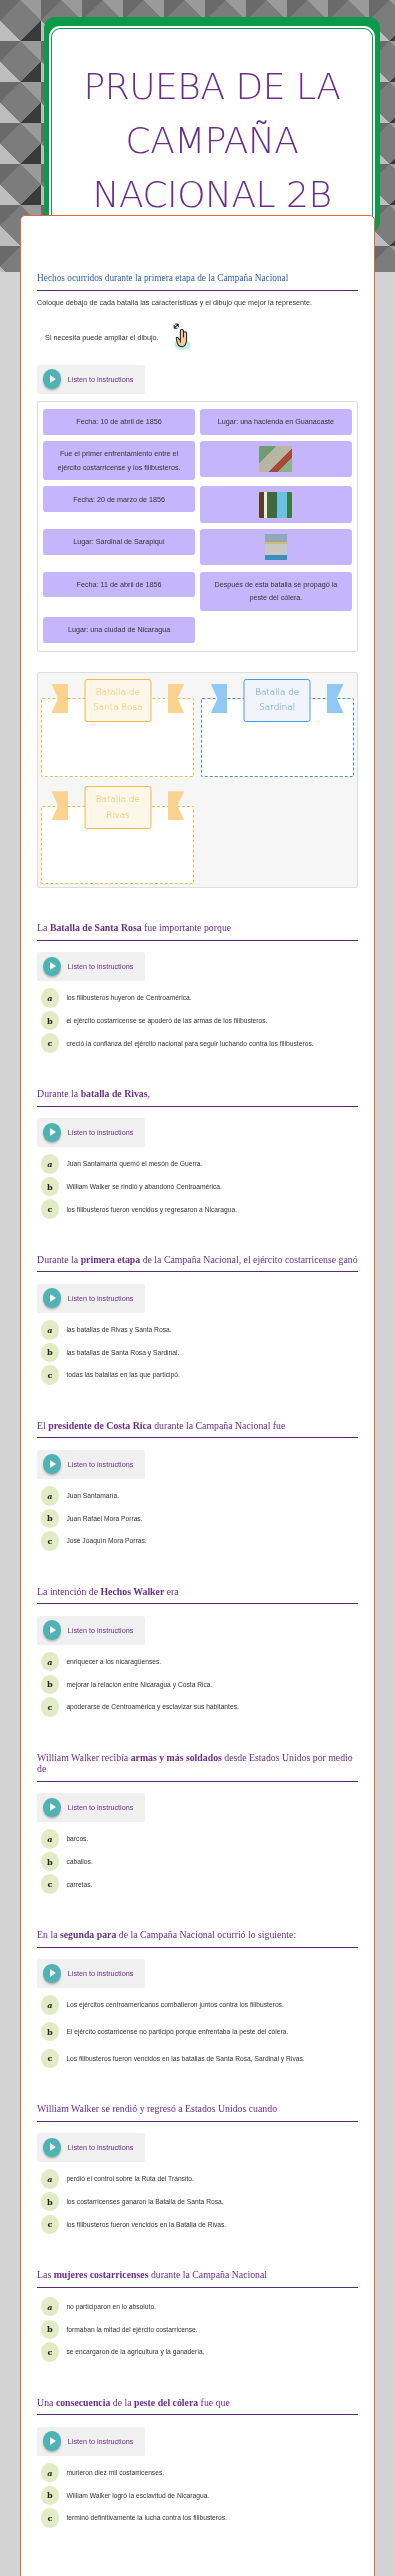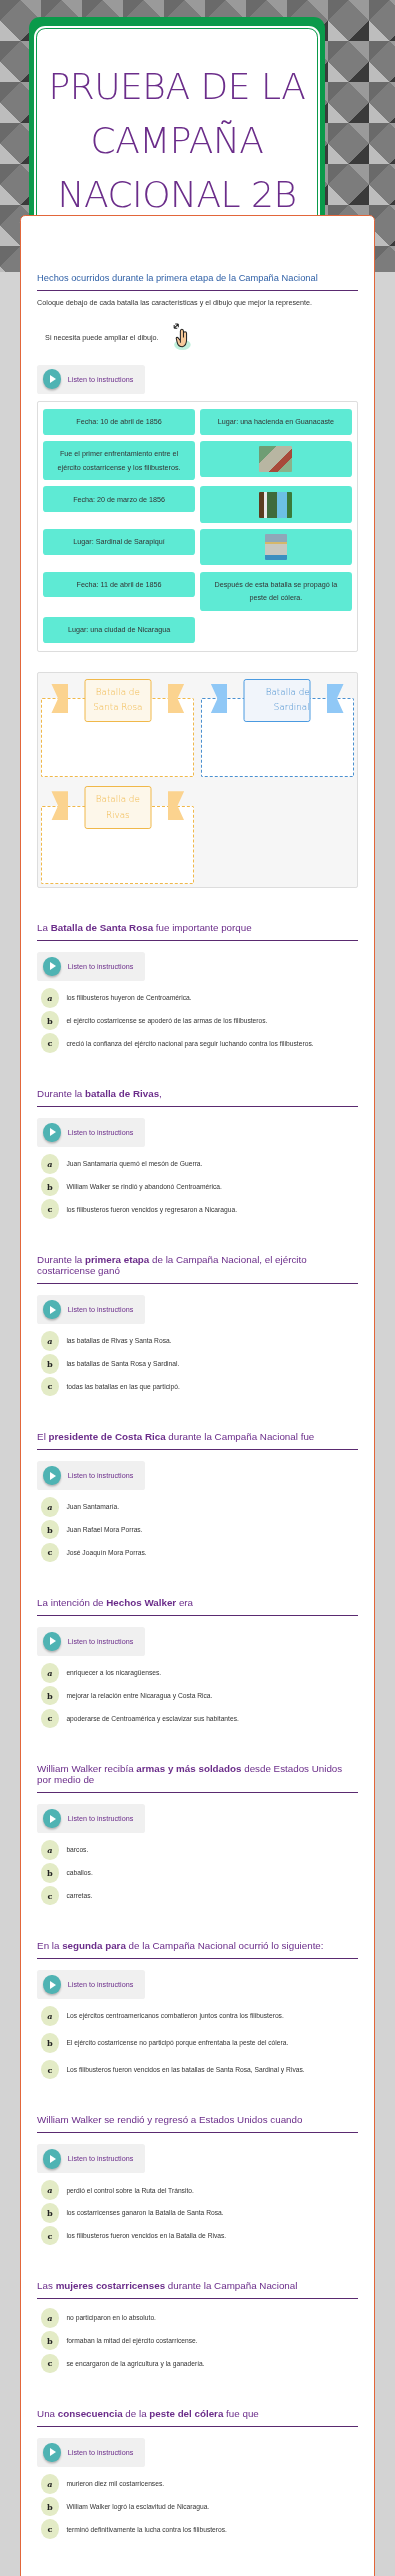--- a/index.html
+++ b/index.html
@@ -15,21 +15,21 @@
     height: 272px;
     background:
       linear-gradient(135deg, #6a6a6a 25%, transparent 25%) 0 0/41px 41px,
       linear-gradient(225deg, #9a9a9a 25%, transparent 25%) 0 0/41px 41px,
       linear-gradient(315deg, #3a3a3a 25%, transparent 25%) 0 0/41px 41px,
       linear-gradient(45deg, #bdbdbd 25%, transparent 25%) 0 0/41px 41px,
       #7c7c7c;
   }
   .title-card {
     position: absolute;
-    left: 29px; top: 16.5px; width: 296px; height: 216px;
+    left: 44px; top: 16.5px; width: 336px; height: 216px;
     background: #0a9a4a;
     border-radius: 11.3px;
     padding: 11.3px 7.2px 0 7.2px;
   }
   .title-inner {
     background: #fff;
     border: 1px solid #0a9a4a;
     outline: 2.1px solid #fff;
     border-radius: 9.3px 9.3px 0 0;
     height: 100%;
@@ -50,21 +50,21 @@
     margin: -57px 20.6px 0 19.6px;
     background: #fff;
     border: 1.5px solid #e2663a;
     border-radius: 5.2px;
     padding: 57px 16.5px 20.6px 16.5px;
     box-shadow: 0 2.1px 0 #f2c9b8;
     z-index: 2;
   }
   .section { margin-bottom: 34px; }
   .section-title {
-    font-family: Liberation Sans, sans-serif;
+    font-family: Liberation Serif, serif;
     font-weight: 300;
     color: #6b2d8a;
     font-size: 9.8px;
     line-height: 11.3px;
     margin: 0;
     padding-bottom: 6.2px;
     border-bottom: 0.5px solid #5a2a70;
   }
   .section-title b { font-weight: 700; }
   .section-title.blue {
@@ -115,21 +115,21 @@
     padding-top: 4.1px;
   }
   .opt.tall { margin-bottom: 6.2px; }
   .match-box {
     border: 0.5px solid #ddd; border-radius: 2.1px;
     padding: 7.2px 5.2px 8.2px 5.2px;
     display: grid; grid-template-columns: 1fr 1fr; gap: 6.2px 5.2px;
     align-items: start;
   }
   .tile {
-    background: #5eead4; border-radius: 3.1px;
+    background: #c4b5fd; border-radius: 3.1px;
     text-align: center; font-size: 7.2px; line-height: 13.4px; color: #333;
     padding: 6.2px 5.2px; cursor: grab;
   }
   .tile.img { display: flex; justify-content: center; padding: 5.2px; }
   .pic { width: 33px; height: 26px; border-radius: 1px; }
   .pic.map { background: linear-gradient(135deg, #6f9d74 0 30%, #b8b6a2 30% 60%, #a84a3a 60% 75%, #8cb18a 75%); }
   .pic.forest { background: linear-gradient(90deg, #5b3d1f 0 15%, #e8e8e8 15% 25%, #3f6b3c 25% 55%, #6cc0e4 55% 85%, #3a7a3a 85%); }
   .pic.house { width: 21.6px; height: 26px; background: linear-gradient(180deg, #8fa8b8 0 30%, #d5b86a 30% 40%, #c8c8c0 40% 80%, #3a8fc0 80%); }
   .drop-area {
     margin-top: 19.6px; background: #f6f6f6; border: 0.5px solid #ddd; border-radius: 2.1px;
@@ -150,21 +150,21 @@
   .ribbon-r { right: 10.3px; clip-path: polygon(0 0, 100% 0, 60% 50%, 100% 100%, 0 100%); }
   .zone.blue .ribbon-l, .zone.blue .ribbon-r { background: #90c8f6; }
   .zone-label {
     position: absolute; left: 50%; transform: translateX(-50%); top: 0;
     width: 67px; height: 43px;
     background: #fdf7ea; border: 1px solid #f0b84a; border-radius: 2.6px;
     color: #f0b84a; font-size: 8.8px; line-height: 15.5px;
     display: flex; align-items: center; justify-content: center; text-align: center;
     font-family: "DejaVu Sans", sans-serif; font-weight: 300;
   }
-  .zone.blue .zone-label { background: #f1f5fb; border-color: #4a9ae0; color: #4a90d0; text-align: right; }
+  .zone.blue .zone-label { background: #f1f5fb; border-color: #4a9ae0; color: #4a90d0; }
 </style>
 </head>
 <body>
 
 <div class="hero">
   <div class="title-card">
     <div class="title-inner">
       <p class="title-text">PRUEBA DE LA</p>
       <p class="title-text">CAMPAÑA</p>
       <p class="title-text">NACIONAL 2B</p>

